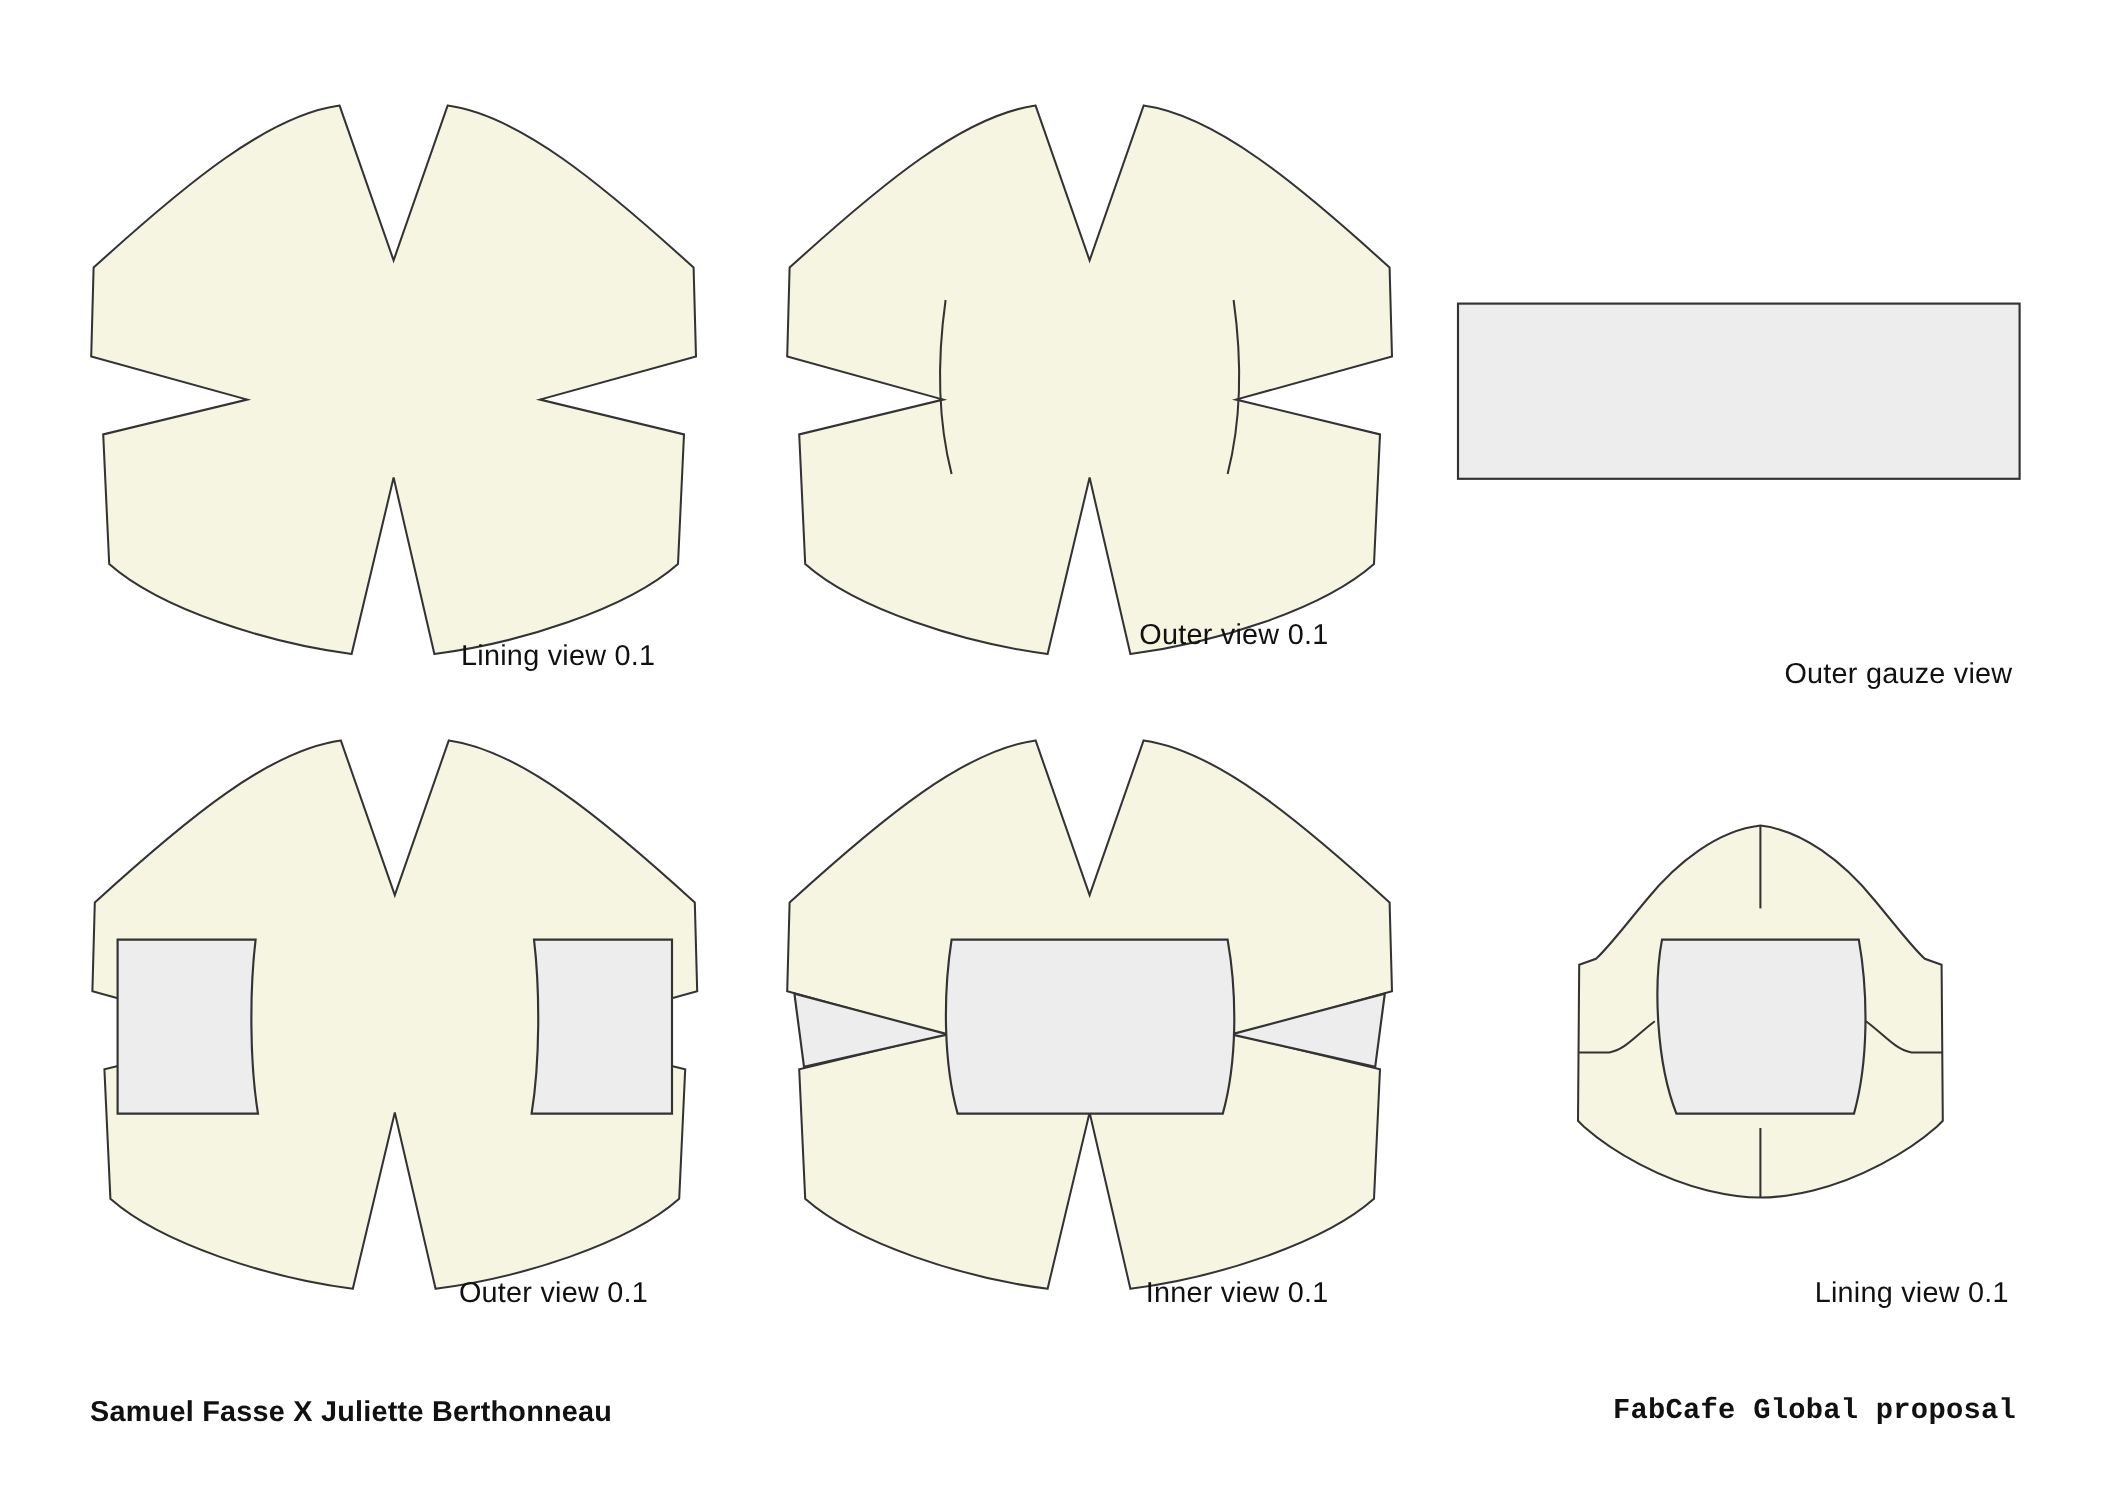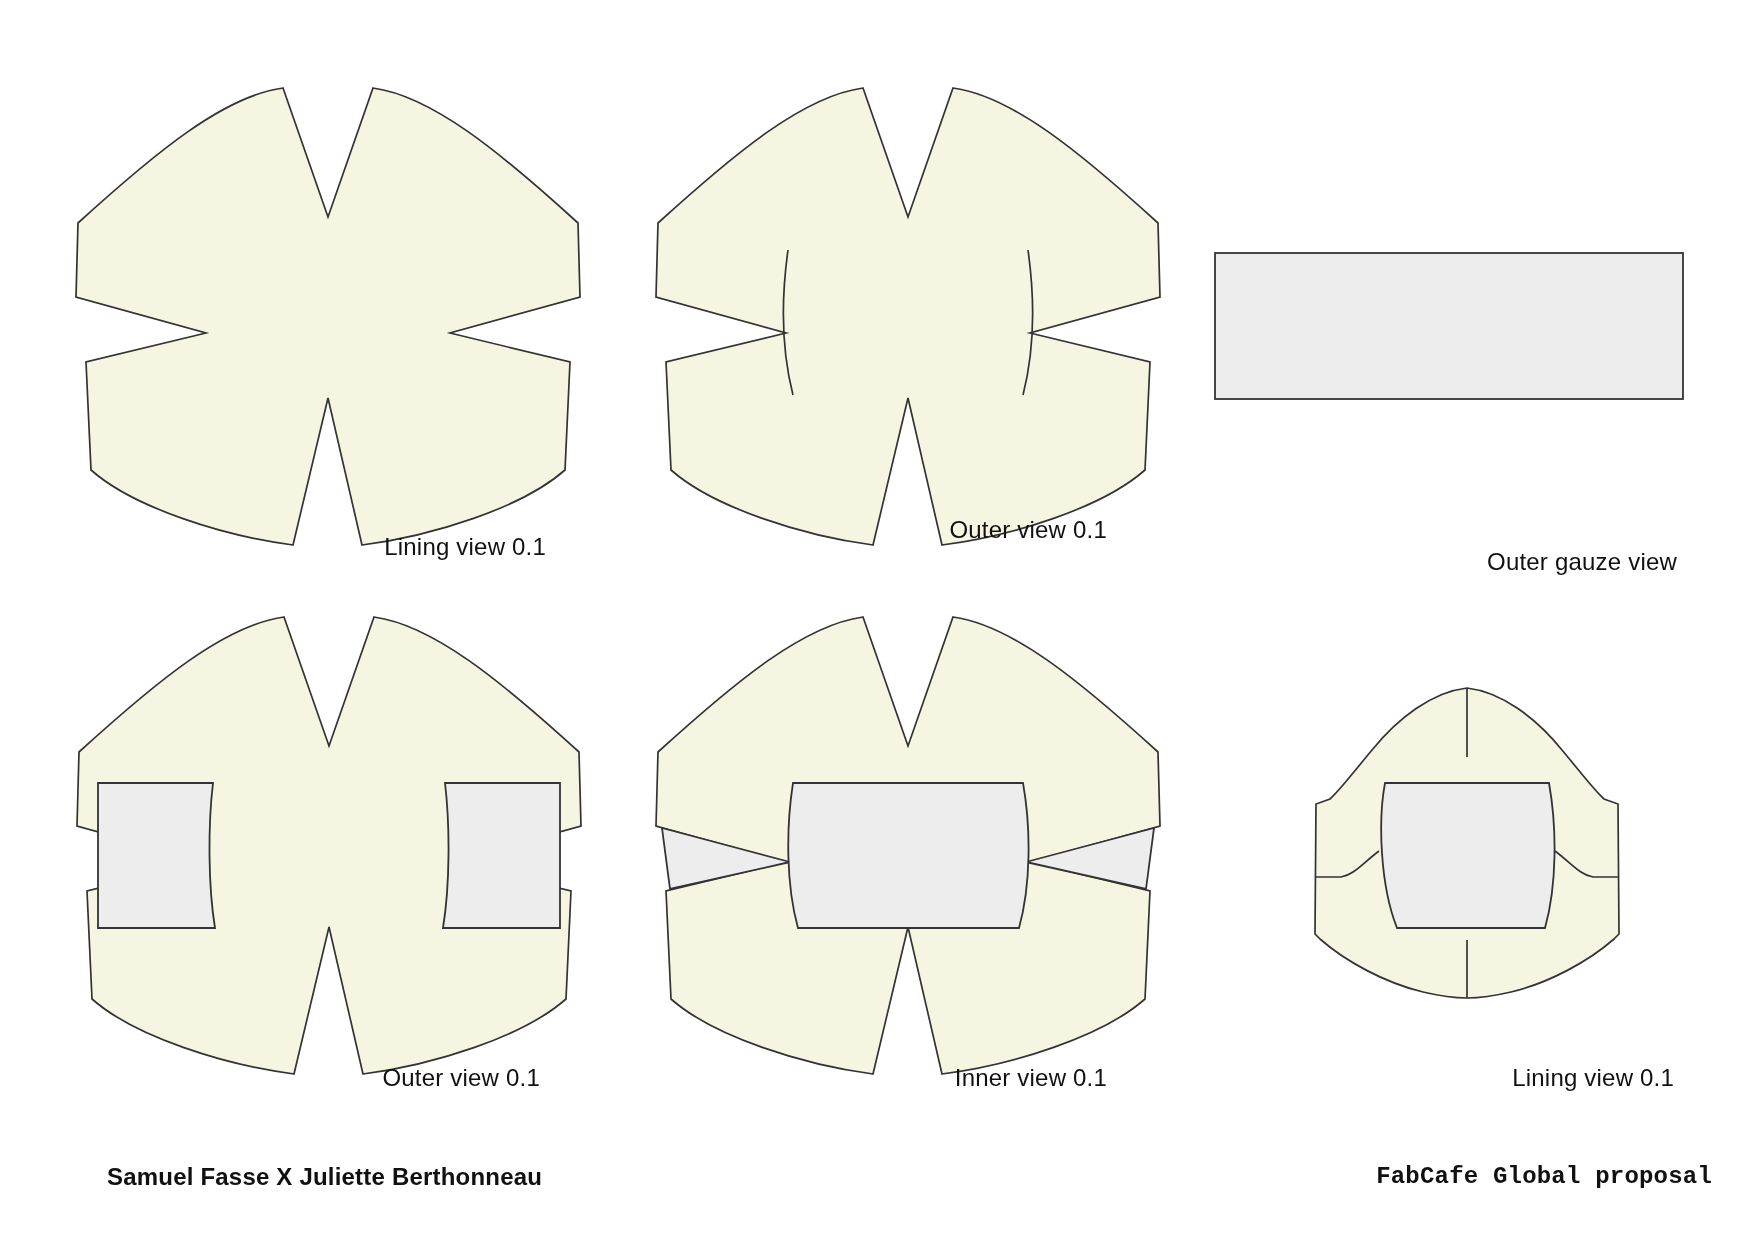--- a/index.html
+++ b/index.html
@@ -11,21 +11,21 @@
   }
   #canvas{position:absolute;left:0;top:0;width:1754px;height:1240px;}
   .fabric{fill:var(--fabric-fill,#f5f5e1);stroke:var(--outline,#333);stroke-width:1.7;stroke-linejoin:miter;}
   .gauze{fill:var(--gauze-fill,#ededed);stroke:var(--outline,#333);stroke-width:1.8;stroke-linejoin:miter;}
   .seam{fill:none;stroke:var(--outline,#333);stroke-width:1.7;stroke-linecap:butt;}
   .caption{
     position:absolute;width:420px;text-align:right;
     font-size:24px;font-weight:500;letter-spacing:0.2px;color:var(--text-color,#111);
   }
   .footer{
-    position:absolute;font-size:24px;font-weight:700;letter-spacing:0.2px;color:var(--text-color,#111);margin-left:32px;
+    position:absolute;font-size:24px;font-weight:700;letter-spacing:0.2px;color:var(--text-color,#111);
   }
   #footer-left{left:75px;top:1163px;}
   #footer-right{left:1280px;top:1163px;width:400px;text-align:right;font-family:Liberation Mono, monospace;}
 </style>
 </head>
 <body style="--fabric-fill: #f5f5e1; --gauze-fill: #ededed; --outline: #333333; --text-color: #111111; background: rgb(255, 255, 255);">
 
 <svg id="canvas" viewBox="0 0 1754 1240" xmlns="http://www.w3.org/2000/svg">
 
   <g>

